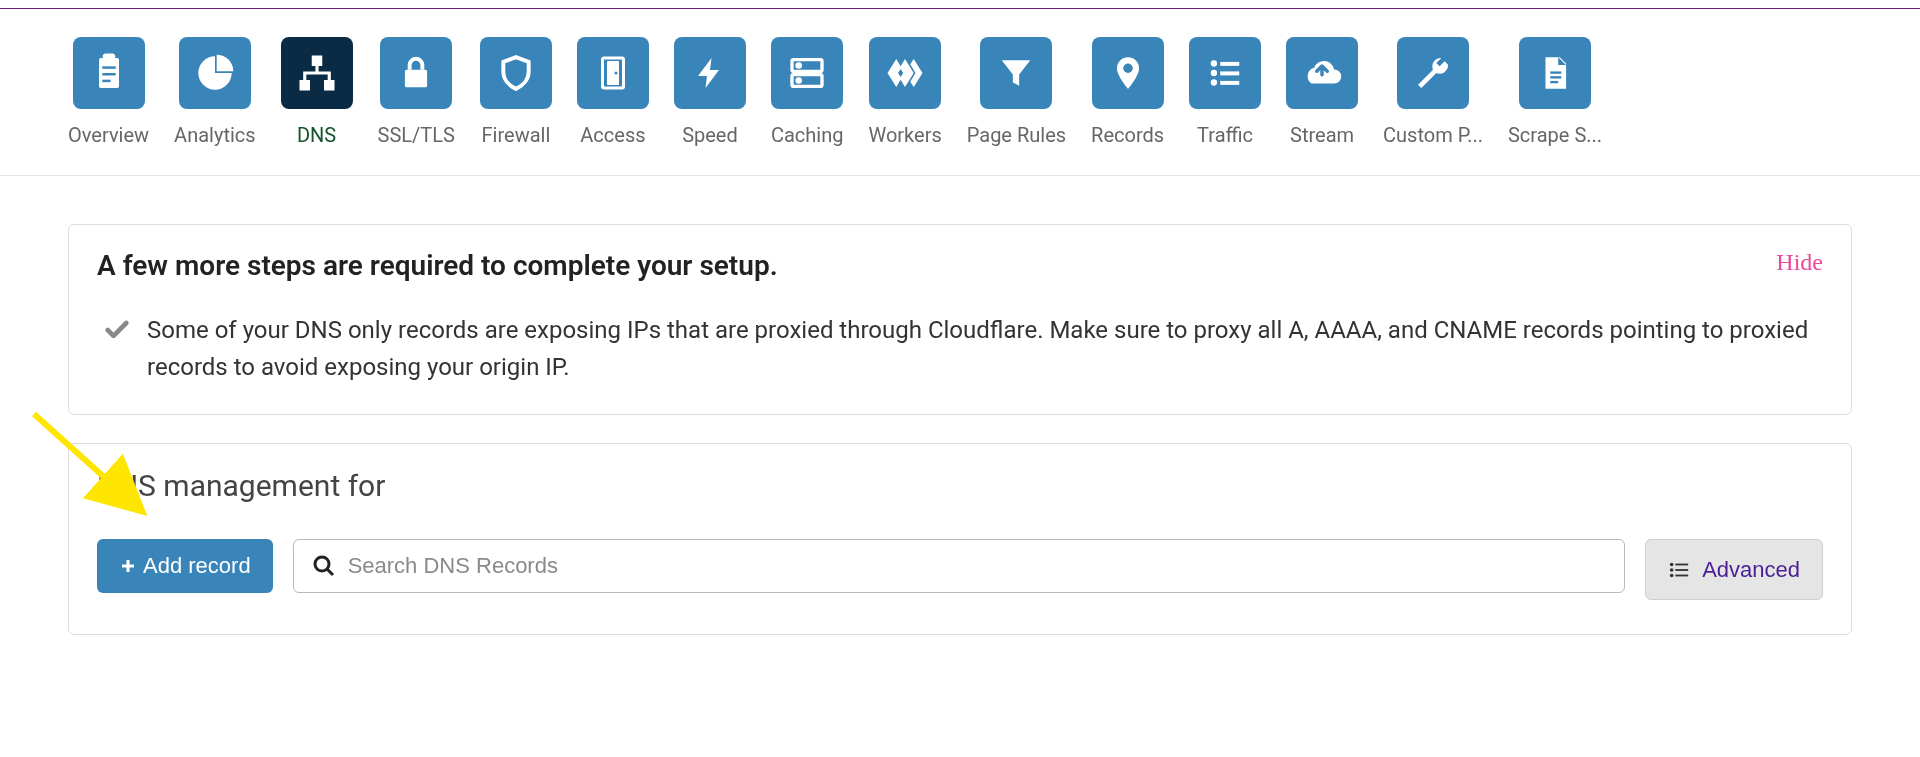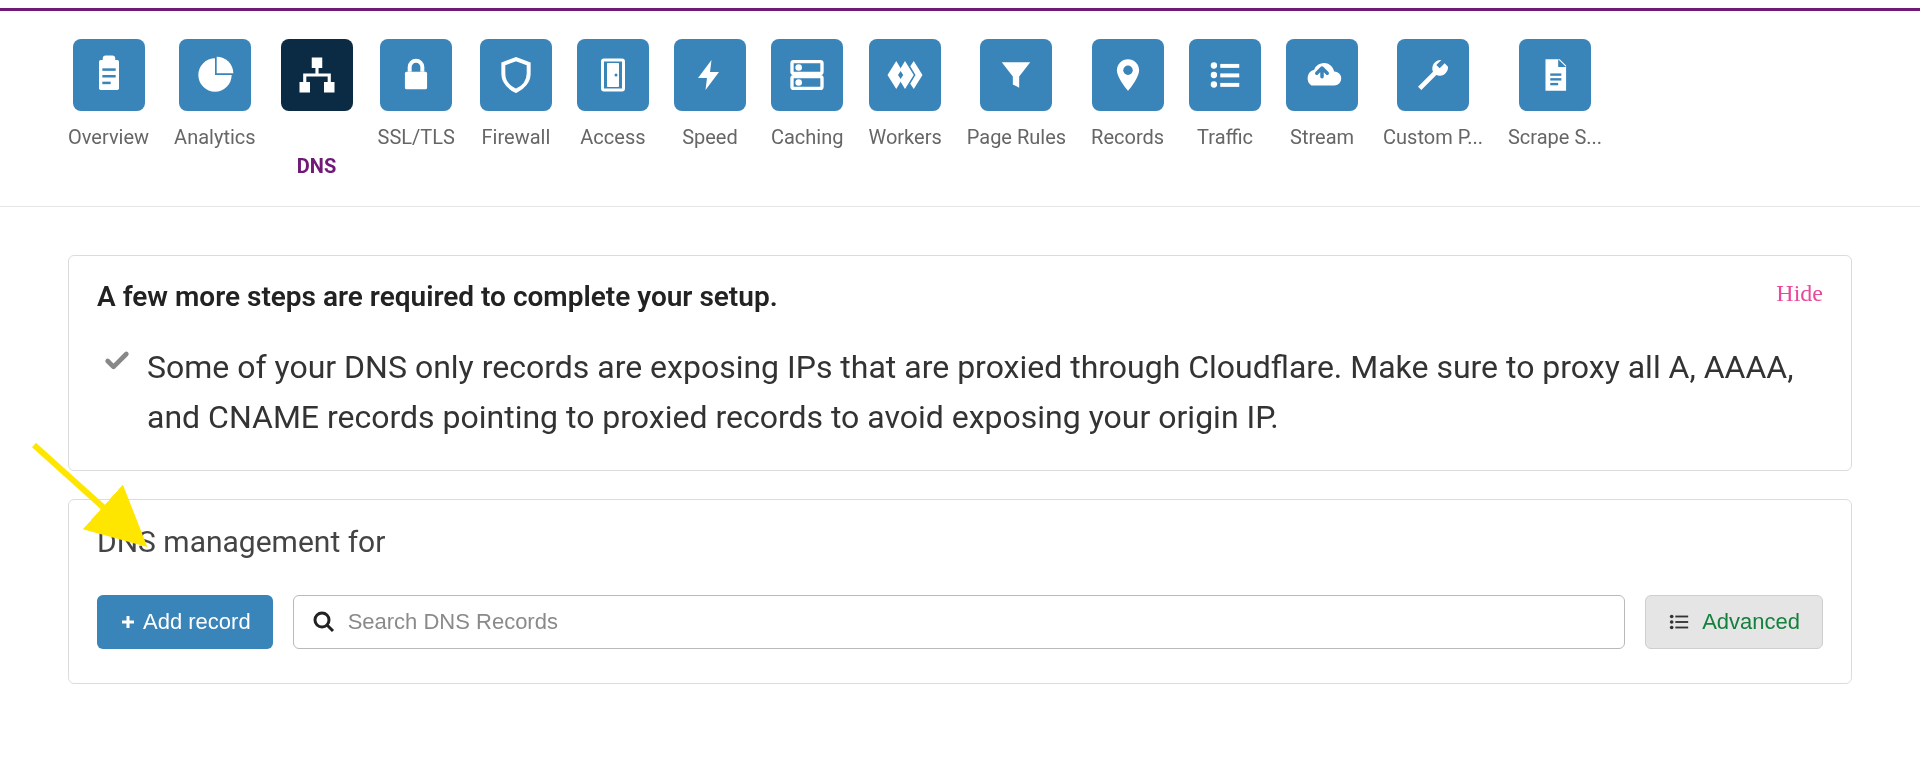--- a/index.html
+++ b/index.html
@@ -4,21 +4,21 @@
 <style>
   * { box-sizing: border-box; margin: 0; padding: 0; }
   body {
     font-family: -apple-system, BlinkMacSystemFont, "Segoe UI", Roboto, Helvetica, Arial, sans-serif;
     background: #ffffff;
     color: #333;
     width: 1920px;
     padding-top: 8px;
   }
   .nav-wrap {
-    border-top: 3px solid #701a75;
+    border-top: 1px solid #701a75;
     border-bottom: 1px solid #e5e5e5;
     padding: 28px 86px 28px 68px;
   }
   .nav {
     display: flex;
     gap: 25px;
     align-items: flex-start;
     flex-wrap: nowrap;
   }
   .nav-item {
@@ -45,23 +45,22 @@
   .nav-label {
     font-size: 20px;
     color: #666;
     white-space: nowrap;
     max-width: 100px;
     overflow: hidden;
     text-overflow: ellipsis;
     text-align: center;
   }
   .nav-item.active .nav-label {
-    color: #701a75;
-    font-weight: 700;
-    margin-top: 29px;
+    color: #14532d;
+    font-weight: 400;
   }
   .content {
     padding: 48px 68px 0 68px;
     position: relative;
   }
   .card {
     border: 1px solid #dcdcdc;
     border-radius: 6px;
     padding: 24px 28px 28px 28px;
     background: #fff;
@@ -88,21 +87,21 @@
     gap: 16px;
     margin-top: 30px;
     padding: 0 6px;
   }
   .check-icon {
     color: #888;
     flex-shrink: 0;
     margin-top: 4px;
   }
   .notice-text {
-    font-size: 32px;
+    font-size: 24px;
     line-height: 1.55;
     color: #333;
   }
   .dns-title {
     font-size: 30px;
     font-weight: 400;
     color: #444;
     margin-bottom: 36px;
   }
   .controls {
@@ -141,23 +140,23 @@
     color: #333;
     margin-left: 12px;
     background: transparent;
   }
   .search-input::placeholder { color: #8a8a8a; }
   .adv-btn {
     background: #e5e5e5;
     border: 1px solid #cfcfcf;
     border-radius: 6px;
     padding: 0 22px;
-    height: 54px;
+    height: 61px;
     font-size: 22px;
-    color: #15803d;
+    color: #4c1d95;
     display: flex;
     align-items: center;
     gap: 12px;
     cursor: pointer;
   }
   
   .arrow-annot {
     position: absolute;
     left: 24px;
     top: 228px;

